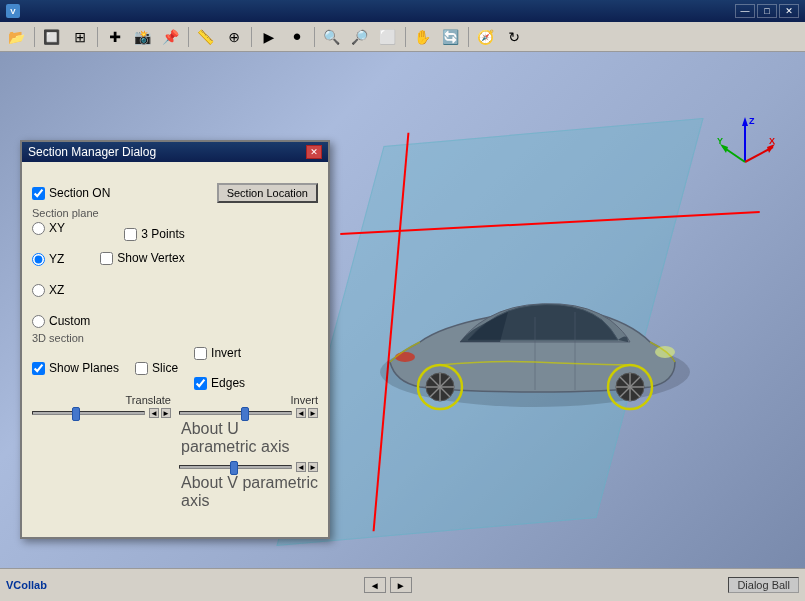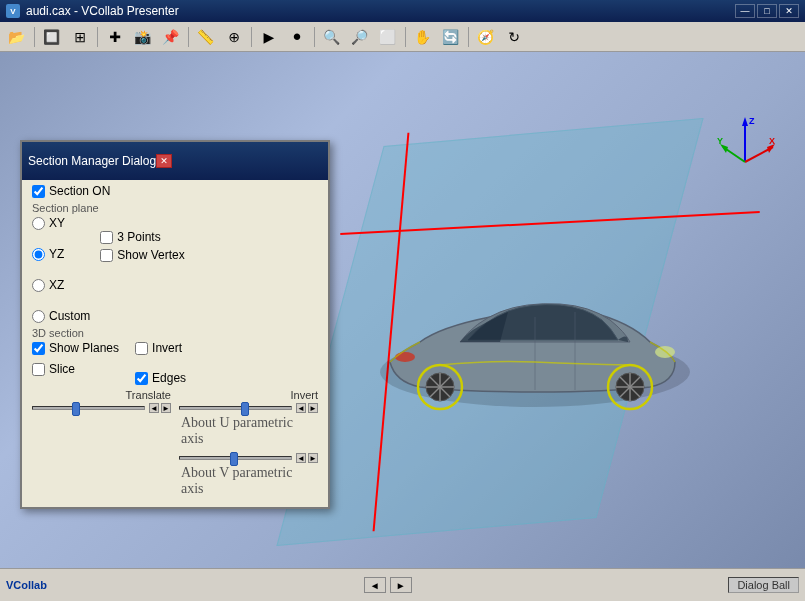--- a/index.html
+++ b/index.html
@@ -192,42 +192,43 @@
       position: absolute;
       top: 88px;
       left: 20px;
       width: 310px;
       background: #ece9d8;
       border: 2px solid #7a7a7a;
       box-shadow: 3px 3px 8px rgba(0,0,0,0.4);
       z-index: 100;
     }
     #dialog-titlebar {
-      height: 38px;
+      height: 20px;
       background: linear-gradient(to bottom, #1a3a6b, #0d2050);
       display: flex;
       align-items: center;
+      justify-content: space-between;
       padding: 0 6px;
       color: white;
       font-size: 12px;
     }
     #dialog-close-btn {
       width: 16px;
       height: 14px;
       background: #cc4444;
       border: 1px solid #aa2222;
       color: white;
       font-size: 9px;
       cursor: pointer;
       display: flex;
       align-items: center;
       justify-content: center;
     }
     #dialog-content {
-      padding: 4px 10px;
+      padding: 21px 10px;
     }
 
     
     .dialog-row {
       display: flex;
       align-items: center;
       margin-bottom: 4px;
       gap: 8px;
     }
     .section-location-btn {
@@ -305,25 +306,24 @@
     .rotate-label {
       font-size: 11px;
       color: #333;
       margin-bottom: 2px;
       text-align: right;
     }
     .rotate-row {
       margin-bottom: 6px;
     }
     .rotate-axis-label {
-      font-size: 14px;
+      font-size: 16px;
       color: #555;
       margin-top: 1px;
       padding-left: 2px;
-      font-family: Liberation Serif, serif;
     }
 
     
     .two-col {
       display: flex;
       gap: 8px;
     }
     .col-left {
       flex: 1;
     }
@@ -344,21 +344,20 @@
     }
   </style>
 </head>
 <body>
 
 <div id="titlebar">
   <div id="titlebar-left">
     <div id="app-icon">
       <span>V</span>
     </div>
-    <span>audi.cax - VCollab Presenter</span>
   </div>
   <div id="titlebar-controls">
     <button class="title-btn">—</button>
     <button class="title-btn">□</button>
     <button class="title-btn close">✕</button>
   </div>
 </div>
 
 <div id="toolbar">
   <button class="tb-btn">📂</button>
@@ -458,20 +457,21 @@
       <button id="dialog-close-btn">✕</button>
     </div>
 
     <div id="dialog-content">
 
       <div class="dialog-row">
         <label class="checkbox-label">
           <input type="checkbox" checked="" style="">
           <span>Section ON</span>
         </label>
+        <button class="section-location-btn">Section Location</button>
       </div>
 
       <div class="section-plane-label">Section plane</div>
 
       <div style="display:flex; gap:10px; align-items:flex-start; margin-bottom:4px;">
 
         <div style="display:flex; flex-direction:column; gap:17px;">
           <label class="checkbox-label">
             <input type="radio" name="plane" style="">
             <span>XY</span>
@@ -483,35 +483,35 @@
           <label class="checkbox-label">
             <input type="radio" name="plane" style="">
             <span>XZ</span>
           </label>
           <label class="checkbox-label">
             <input type="radio" name="plane" style="">
             <span>Custom</span>
           </label>
         </div>
 
-        <div style="display:flex; flex-direction:column; gap:4px; margin-top:14px;">
+        <div style="display:flex; flex-direction:column; gap:10px; margin-top:6px;align-items:flex-end;">
           <label class="checkbox-label">
             <input type="checkbox" style="">
             <span>3 Points</span>
           </label>
           <label class="checkbox-label">
             <input type="checkbox" style="">
             <span>Show Vertex</span>
           </label>
         </div>
       </div>
 
       <div class="section-plane-label">3D section</div>
       <div style="display:flex; gap:16px; margin-bottom:4px;">
-        <div style="display:flex; flex-direction:column; gap:7px;">
+        <div style="display:flex; flex-direction:row; gap:16px;">
           <label class="checkbox-label">
             <input type="checkbox" checked="" style="">
             <span>Show Planes</span>
           </label>
           <label class="checkbox-label">
             <input type="checkbox" style="">
             <span>Slice</span>
           </label>
         </div>
         <div style="display:flex; flex-direction:column; gap:16px;">

